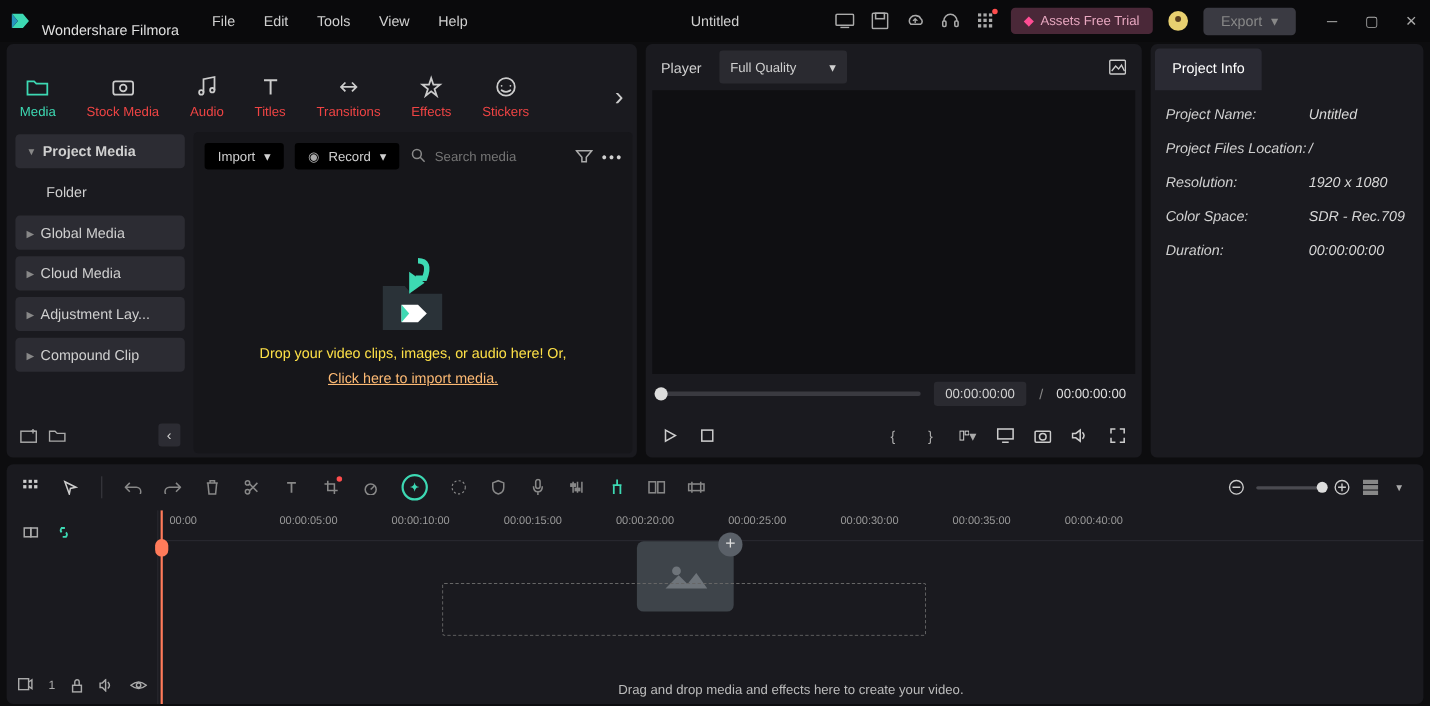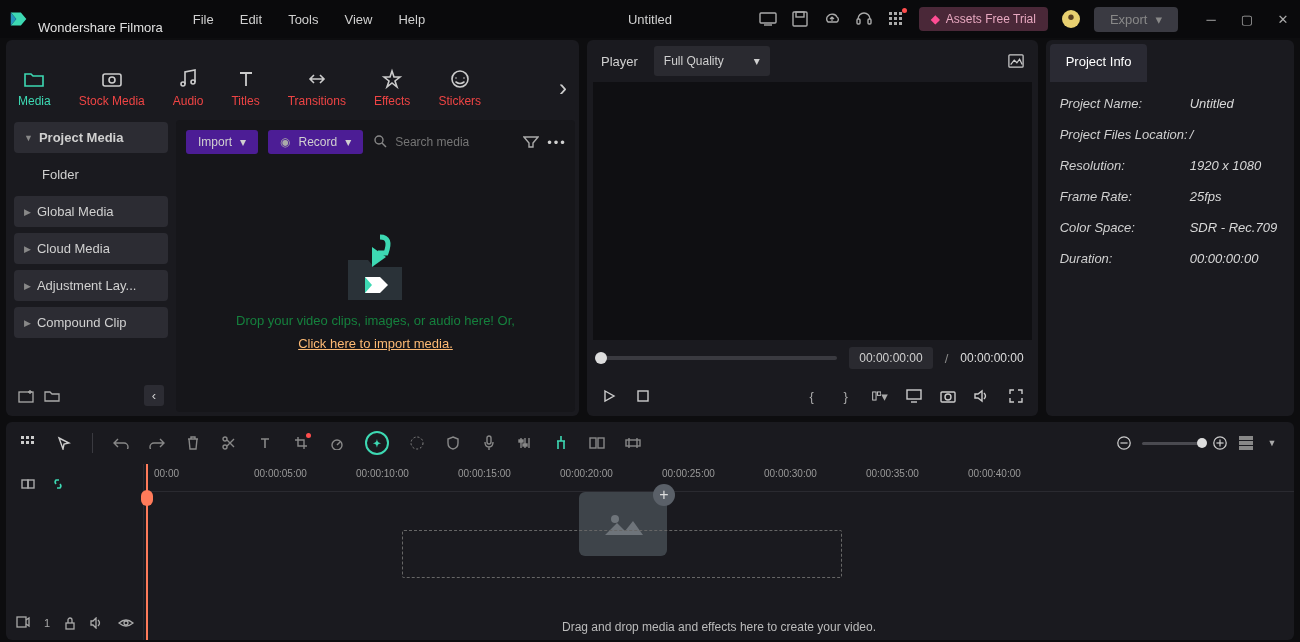--- a/index.html
+++ b/index.html
@@ -34,26 +34,26 @@
 .media-body { display: flex; flex: 1; min-height: 0; }
 .media-sidebar { width: 170px; padding: 6px 8px; display: flex; flex-direction: column; gap: 6px; }
 .side-item { background: #2c2c33; padding: 8px 10px; border-radius: 4px; color: #d0d0d0; font-size: 13px; display: flex; align-items: center; gap: 6px; cursor: pointer; }
 .side-item.sub { background: transparent; padding-left: 28px; }
 .caret { font-size: 9px; color: #888; }
 .side-bottom { margin-top: auto; display: flex; gap: 10px; padding: 4px; align-items: center; }
 .side-collapse { margin-left: auto; background: #2c2c33; padding: 3px 8px; border-radius: 3px; cursor: pointer; }
 
 .media-main { flex: 1; display: flex; flex-direction: column; background: #16161a; border-radius: 4px; margin: 4px 4px 4px 0; }
 .media-toolbar { height: 44px; display: flex; align-items: center; padding: 0 10px; gap: 10px; }
-.tb-btn { background: #4c1d95; padding: 5px 12px; border-radius: 3px; display: flex; align-items: center; gap: 8px; font-size: 12px; cursor: pointer; }
+.tb-btn { background: #000000; padding: 5px 12px; border-radius: 3px; display: flex; align-items: center; gap: 8px; font-size: 12px; cursor: pointer; }
 .search-box { flex: 1; display: flex; align-items: center; gap: 8px; color: #888; }
 .search-input { background: transparent; border: none; color: #888; outline: none; font-size: 12px; width: 100%; }
 .media-drop { flex: 1; display: flex; flex-direction: column; align-items: center; justify-content: center; gap: 8px; }
 .folder-icon { width: 90px; height: 80px; position: relative; }
-.drop-text { color: #15803d; font-size: 13px; }
+.drop-text { color: #fde047; font-size: 13px; }
 .drop-link { color: #fdba74; text-decoration: underline; cursor: pointer; }
 
 
 .player-panel { width: 472px; background: #1a1a1f; border-radius: 6px; display: flex; flex-direction: column; }
 .player-head { height: 42px; display: flex; align-items: center; padding: 0 14px; gap: 16px; }
 .quality-select { background: #2a2a30; padding: 8px 10px; border-radius: 3px; display: flex; align-items: center; gap: 30px; font-size: 12px; cursor: pointer; }
 .snap-icon { margin-left: auto; cursor: pointer; }
 .player-view { flex: 1; background: #0f0f12; margin: 0 6px; }
 .player-seek { height: 36px; display: flex; align-items: center; padding: 0 14px; gap: 12px; }
 .seek-track { flex: 1; height: 4px; background: #3a3a40; border-radius: 2px; position: relative; }
@@ -392,24 +392,20 @@
         </div>
       <div class="info-row">
           <span class="info-label">Project Files Location:</span>
           <span class="info-value">/</span>
         </div>
       <div class="info-row">
           <span class="info-label">Resolution:</span>
           <span class="info-value">1920 x 1080</span>
         </div>
       <div class="info-row">
-          <span class="info-label">Frame Rate:</span>
-          <span class="info-value">25fps</span>
-        </div>
-      <div class="info-row">
           <span class="info-label">Color Space:</span>
           <span class="info-value">SDR - Rec.709</span>
         </div>
       <div class="info-row">
           <span class="info-label">Duration:</span>
           <span class="info-value">00:00:00:00</span>
         </div>
     </div>
   </div>
 </div>

